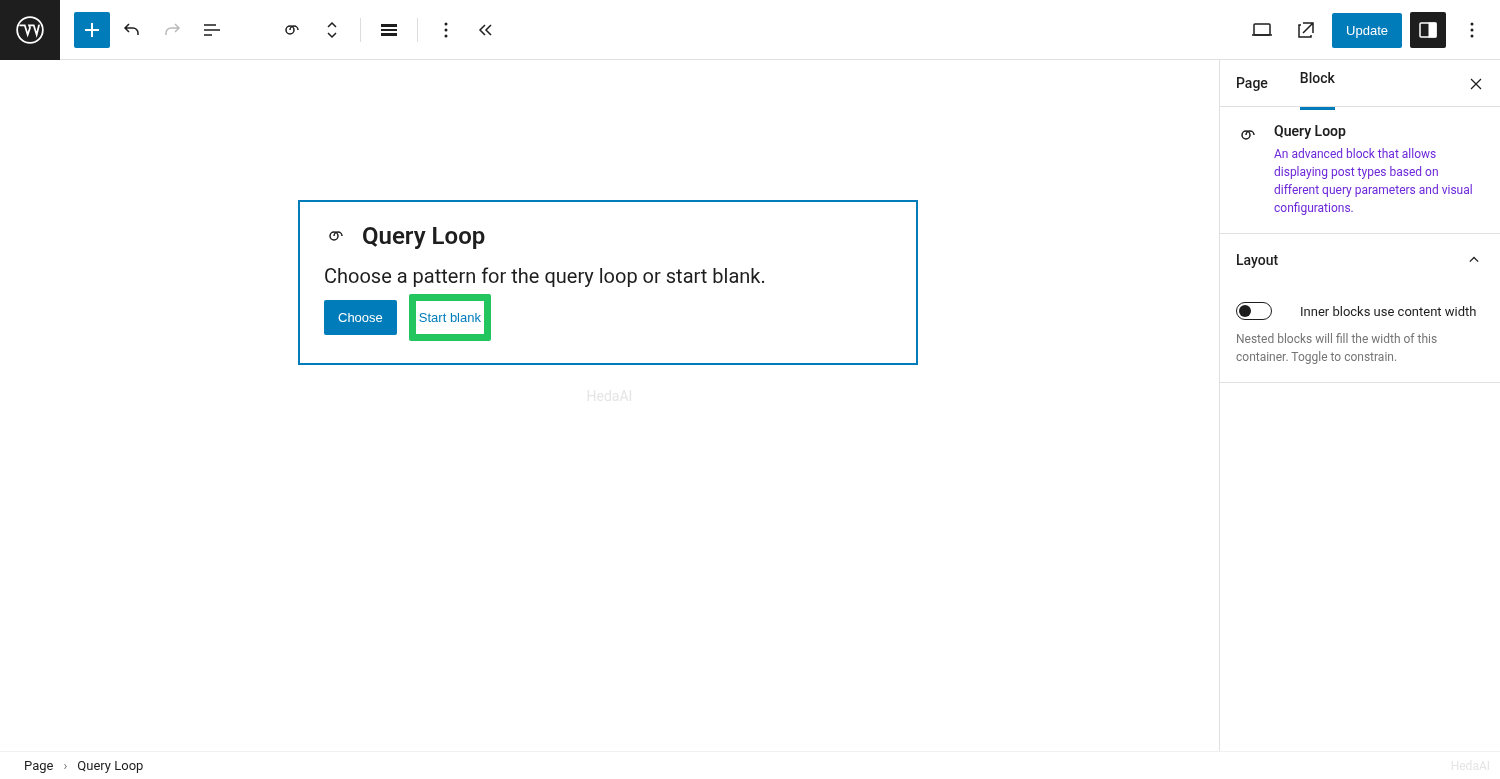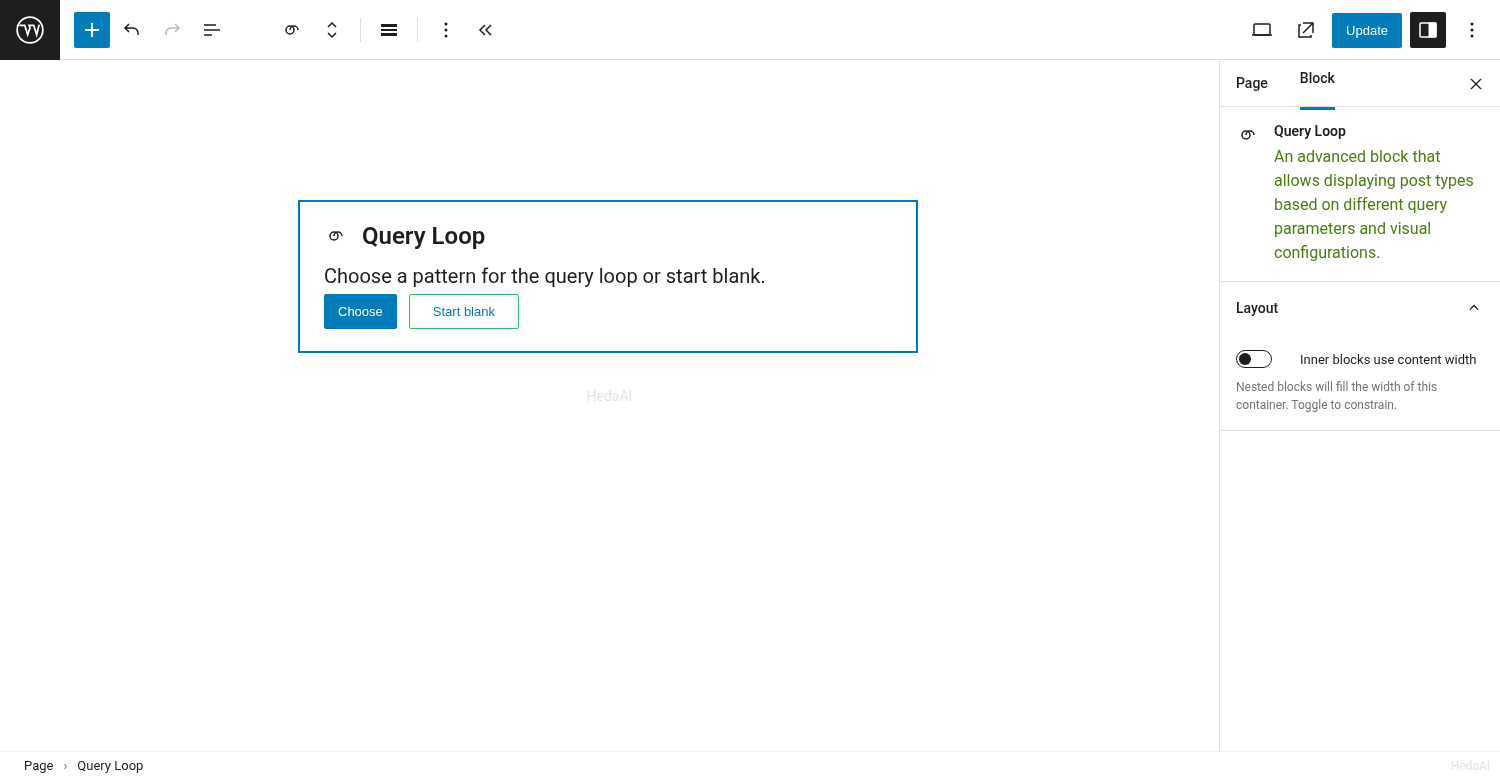--- a/index.html
+++ b/index.html
@@ -27,35 +27,35 @@
 
 .main { flex: 1; display: flex; overflow: hidden; }
 .canvas { flex: 1; position: relative; overflow: auto; }
 .block-card { position: absolute; left: 298px; top: 140px; width: 620px; border: 2px solid #007cba; padding: 20px 24px 22px; }
 .block-card-header { display: flex; align-items: center; gap: 14px; margin-bottom: 14px; }
 .block-card-header svg { width: 24px; height: 24px; }
 .block-card-title { font-size: 24px; font-weight: 600; }
 .block-card-desc { font-size: 20px; margin-bottom: 6px; }
 .block-card-buttons { display: flex; gap: 12px; align-items: center; }
 .btn-primary { background: #007cba; color: #fff; border: none; padding: 10px 14px; border-radius: 2px; font-size: 13px; cursor: pointer; }
-.btn-secondary { background: #fff; color: #007cba; border: 1px solid #22c55e; padding: 9px 23px; border-radius: 2px; font-size: 13px; cursor: pointer; }
+.btn-secondary { background: #fff; color: #007cba; border: 7px solid #22c55e; padding: 9px 3px; border-radius: 2px; font-size: 13px; cursor: pointer; }
 
 .watermark { position: absolute; left: 50%; top: 328px; transform: translateX(-50%); color: #e5e5e5; font-size: 14px; pointer-events: none; }
 
 
 .sidebar { width: 281px; border-left: 1px solid #e0e0e0; display: flex; flex-direction: column; }
 .tabs { display: flex; align-items: center; border-bottom: 1px solid #e0e0e0; height: 47px; padding: 0 16px; position: relative; }
 .tab { padding: 14px 0; font-size: 14px; cursor: pointer; margin-right: 32px; font-weight: 500; color: #1e1e1e; }
 .tab.active { border-bottom: 3px solid #007cba; padding-bottom: 21px; }
 .tab-close { position: absolute; right: 12px; top: 12px; width: 24px; height: 24px; display: flex; align-items: center; justify-content: center; cursor: pointer; }
 .sidebar-section { padding: 16px; border-bottom: 1px solid #e0e0e0; }
 .block-info { display: flex; gap: 14px; }
 .block-info svg { width: 24px; height: 24px; flex-shrink: 0; }
 .block-info-title { font-size: 14px; font-weight: 600; margin-bottom: 6px; }
-.block-info-desc { font-size: 16px; line-height: 1.5; color: #4d7c0f; }
+.block-info-desc { font-size: 12px; line-height: 1.5; color: #6d28d9; }
 .panel-header { display: flex; align-items: center; justify-content: space-between; padding: 16px; cursor: pointer; border-bottom: 1px solid #e0e0e0; }
 .panel-title { font-size: 14px; font-weight: 500; }
 .panel-body { padding: 16px; border-bottom: 1px solid #e0e0e0; }
 .toggle-row { display: flex; align-items: center; gap: 28px; margin-bottom: 10px; }
 .toggle { width: 36px; height: 18px; border: 1px solid #1e1e1e; border-radius: 9px; position: relative; cursor: pointer; background: #fff; }
 .toggle-thumb { width: 12px; height: 12px; background: #1e1e1e; border-radius: 50%; position: absolute; left: 2px; top: 2px; }
 .toggle-label { font-size: 13px; }
 .toggle-help { font-size: 12px; color: #757575; line-height: 1.5; }
 
 

